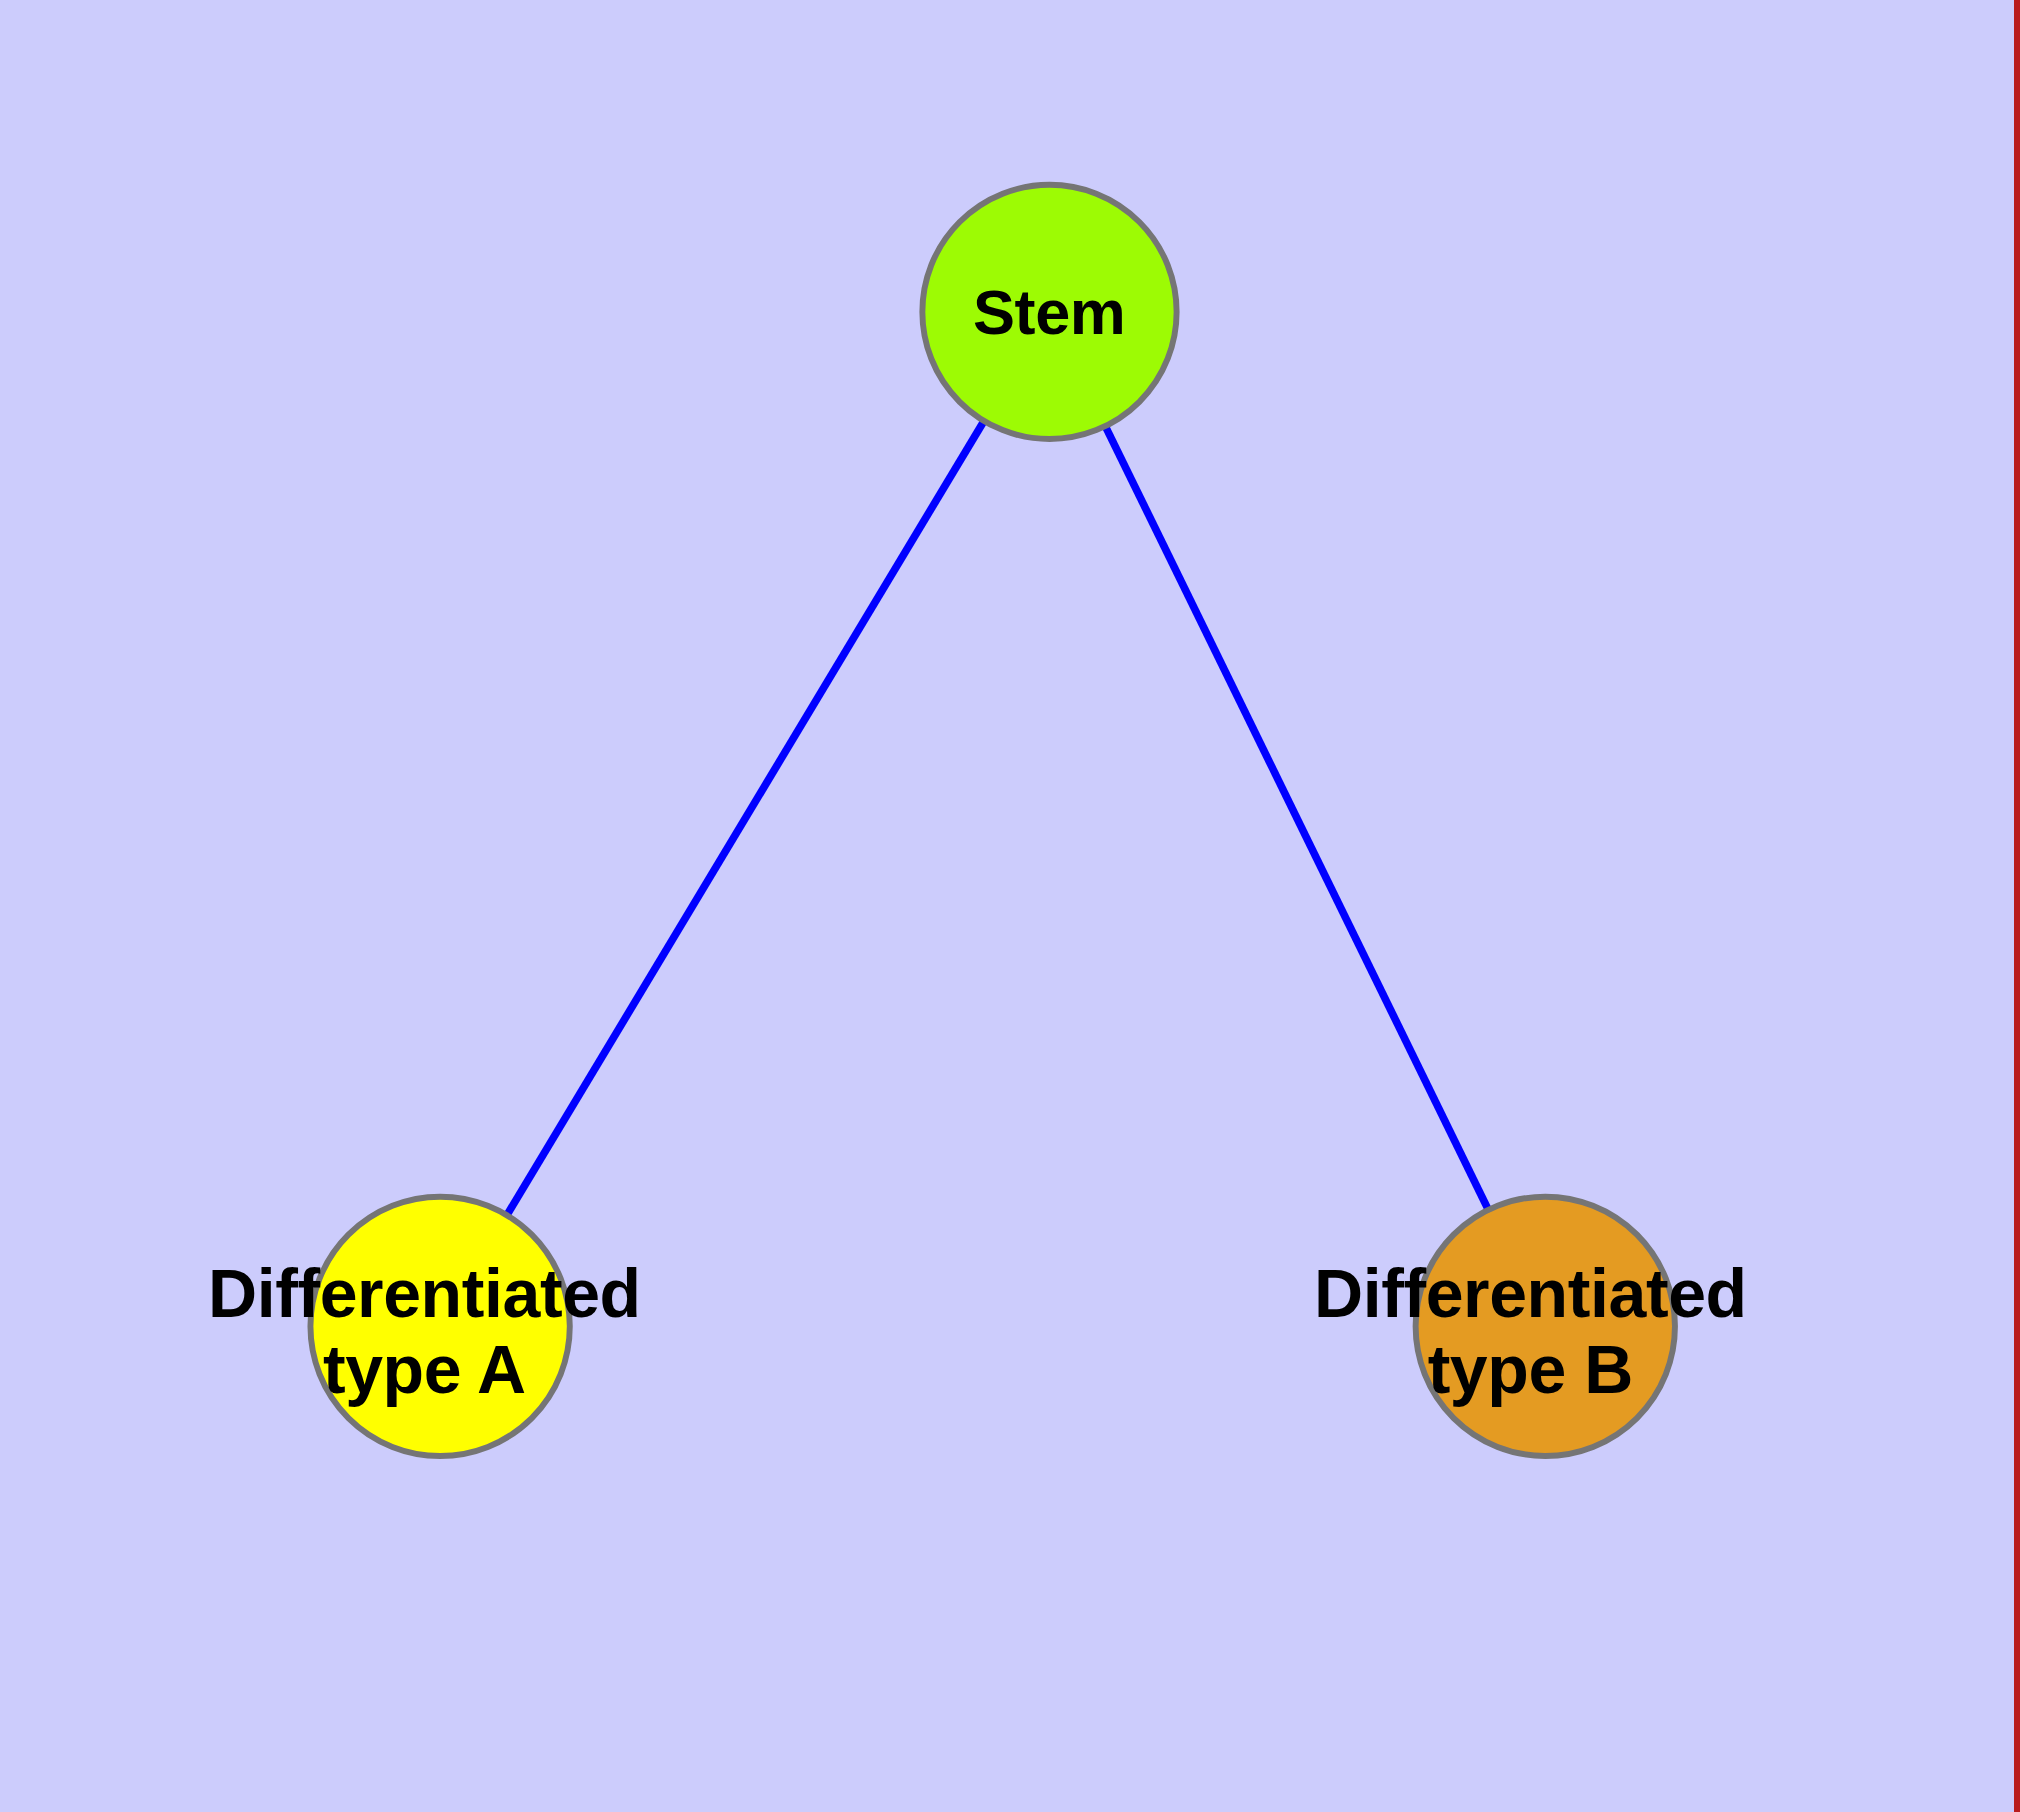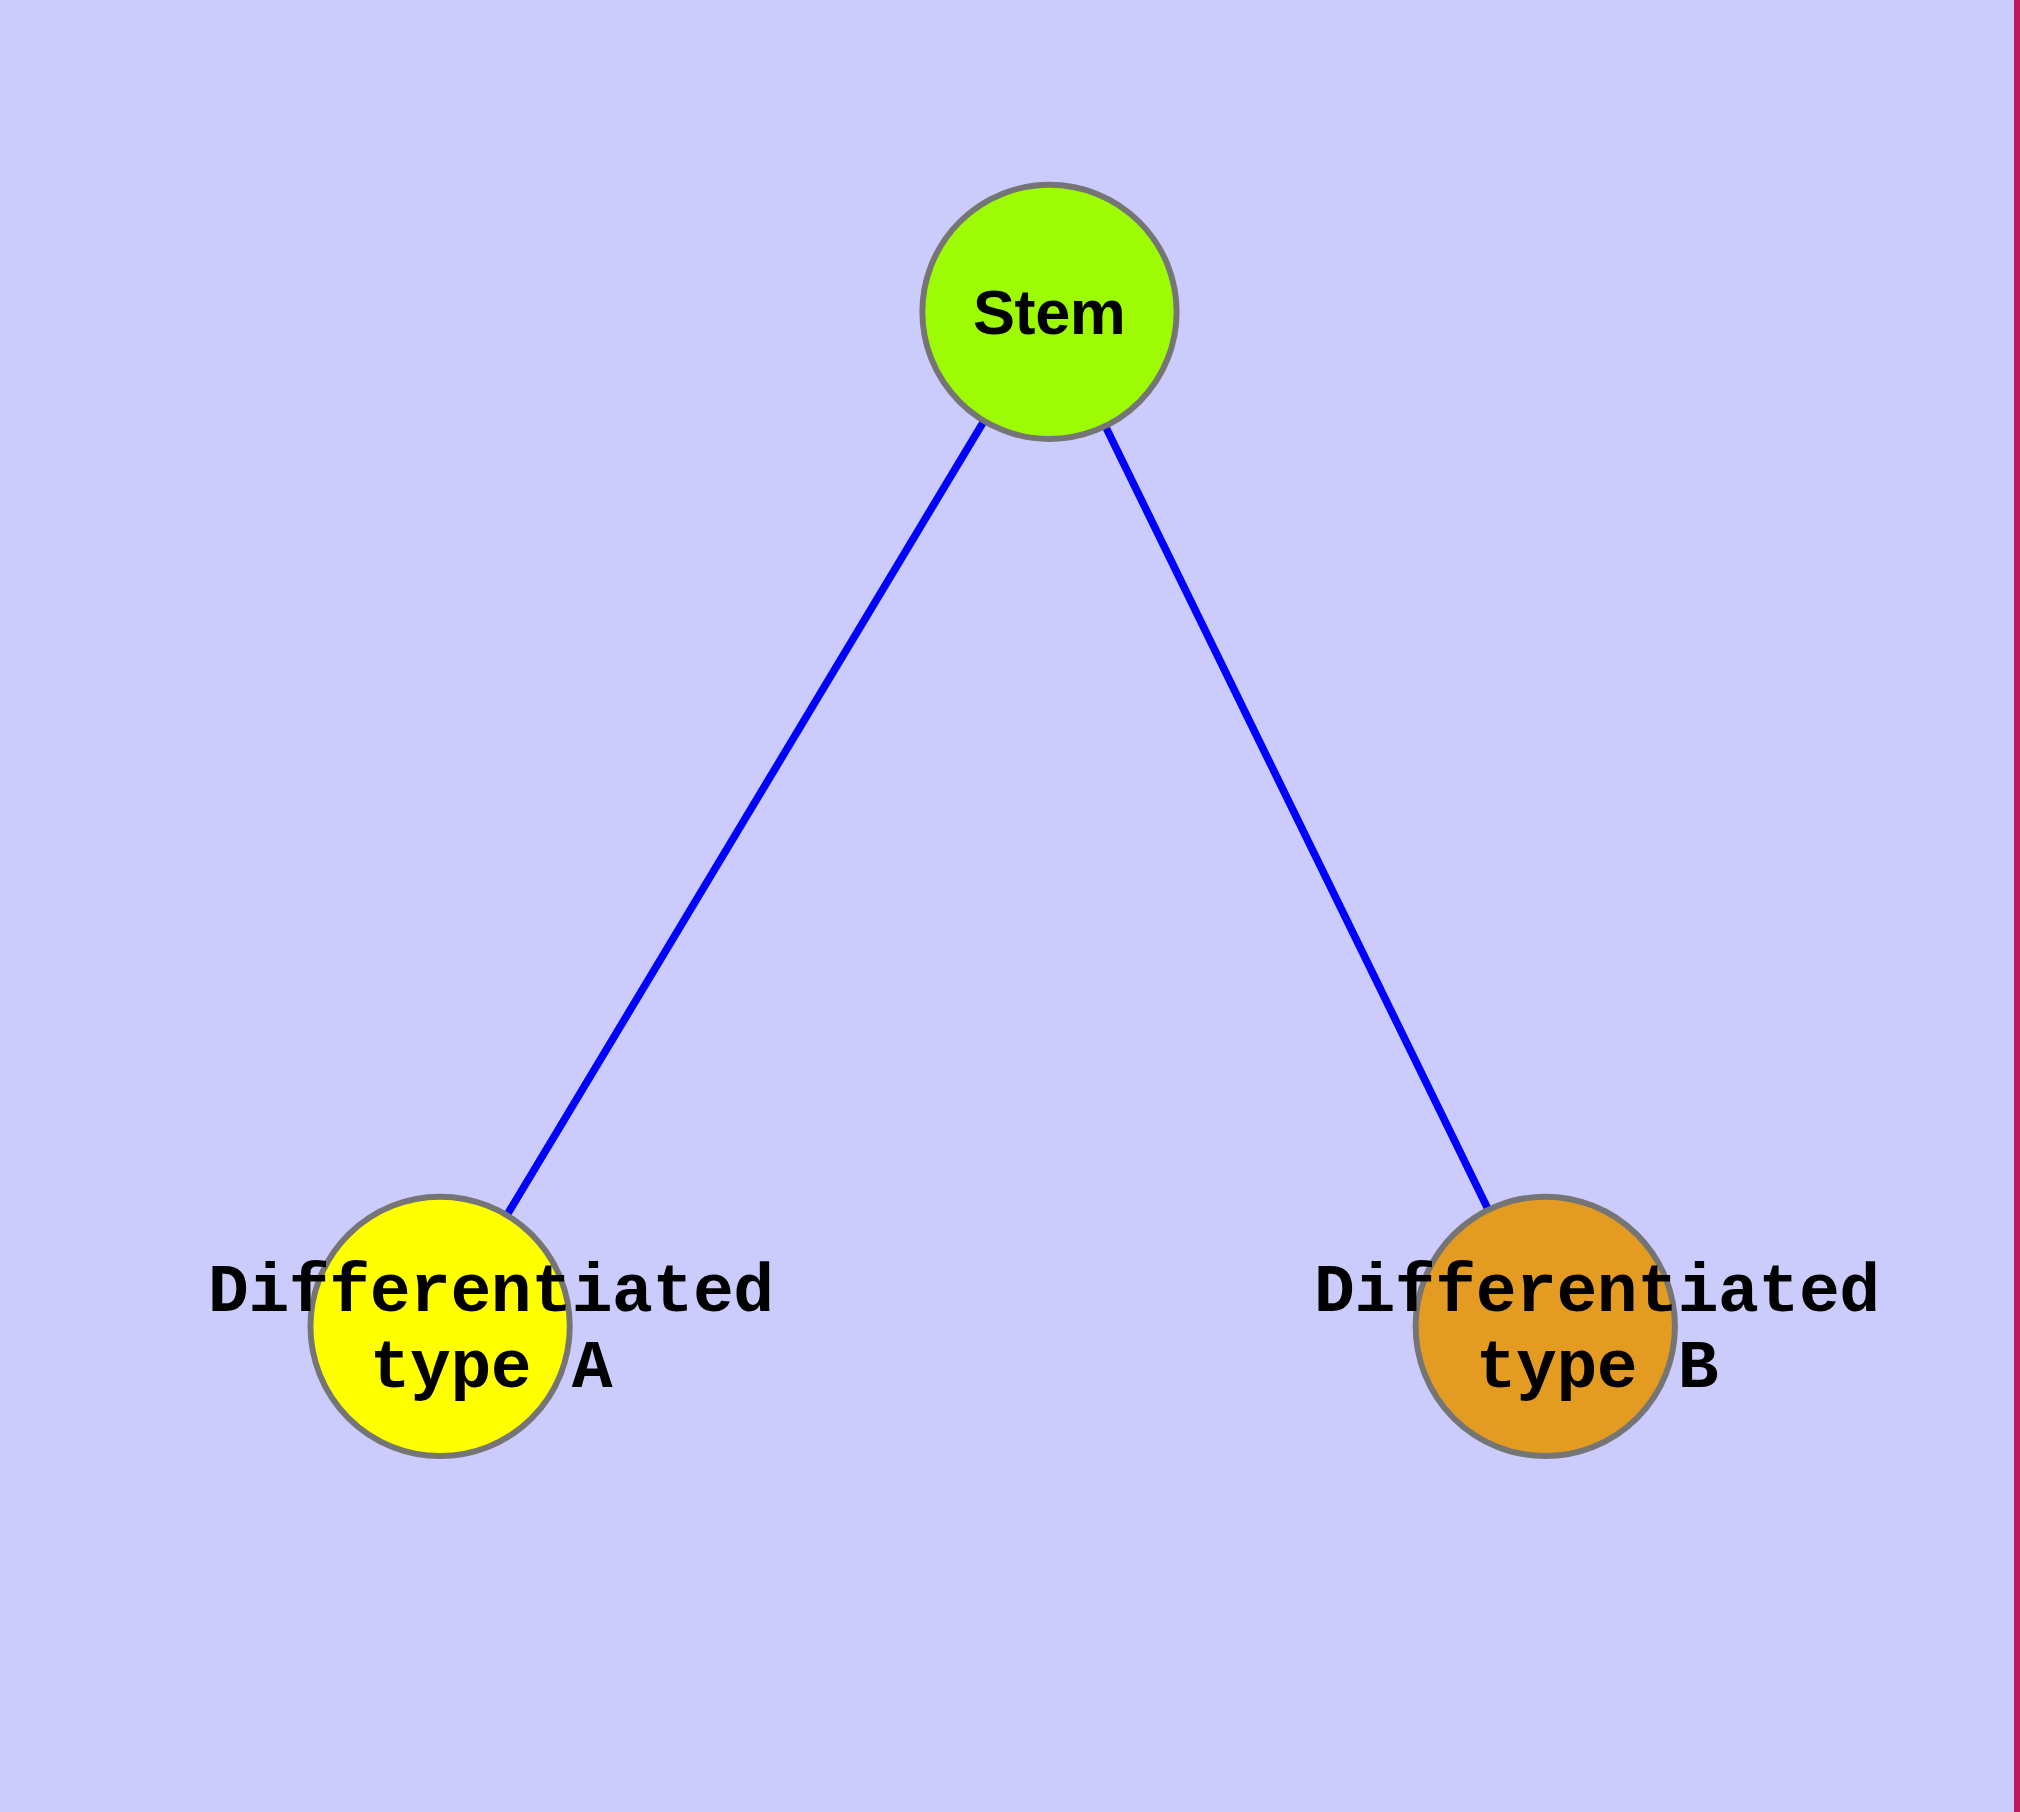--- a/index.html
+++ b/index.html
@@ -38,27 +38,26 @@
     line-height: 1.12;
     white-space: pre;
     pointer-events: none;
     letter-spacing: -0.4px;
   }
   #label-stem {
     font-size: 63px;
   }
   #label-diff-a, #label-diff-b {
     font-size: 68px;
-    font-family: Liberation Mono, monospace;
   }
 </style>
 </head>
 <body>
 
-<div id="canvas" style="width: 2021px; height: 1812px; background: #be185d;">
+<div id="canvas" style="width: 2021px; height: 1812px; background: #b91c1c;">
 
   <div id="plot-background" style="background: rgb(204, 204, 252);"></div>
 
   <svg id="graph-svg" viewBox="0 0 2384 2138" xmlns="http://www.w3.org/2000/svg" style="width: 2021px; height: 1812px;">
     <g id="edges-layer">
         <line x1="1162.8221235147687" y1="493.15704889126823" x2="595.7226273719141" y2="1437.2712309260344" stroke="#0000ff" stroke-width="9" stroke-linecap="butt"></line>
         <line x1="1302.1069896652389" y1="499.1727634688732" x2="1757.5757434238317" y2="1431.131905774917" stroke="#0000ff" stroke-width="9" stroke-linecap="butt"></line>
       </g>
     <g id="nodes-layer">
         <circle cx="1238" cy="368" r="150" fill="#9dfb04" stroke="#757575" stroke-width="7"></circle>

